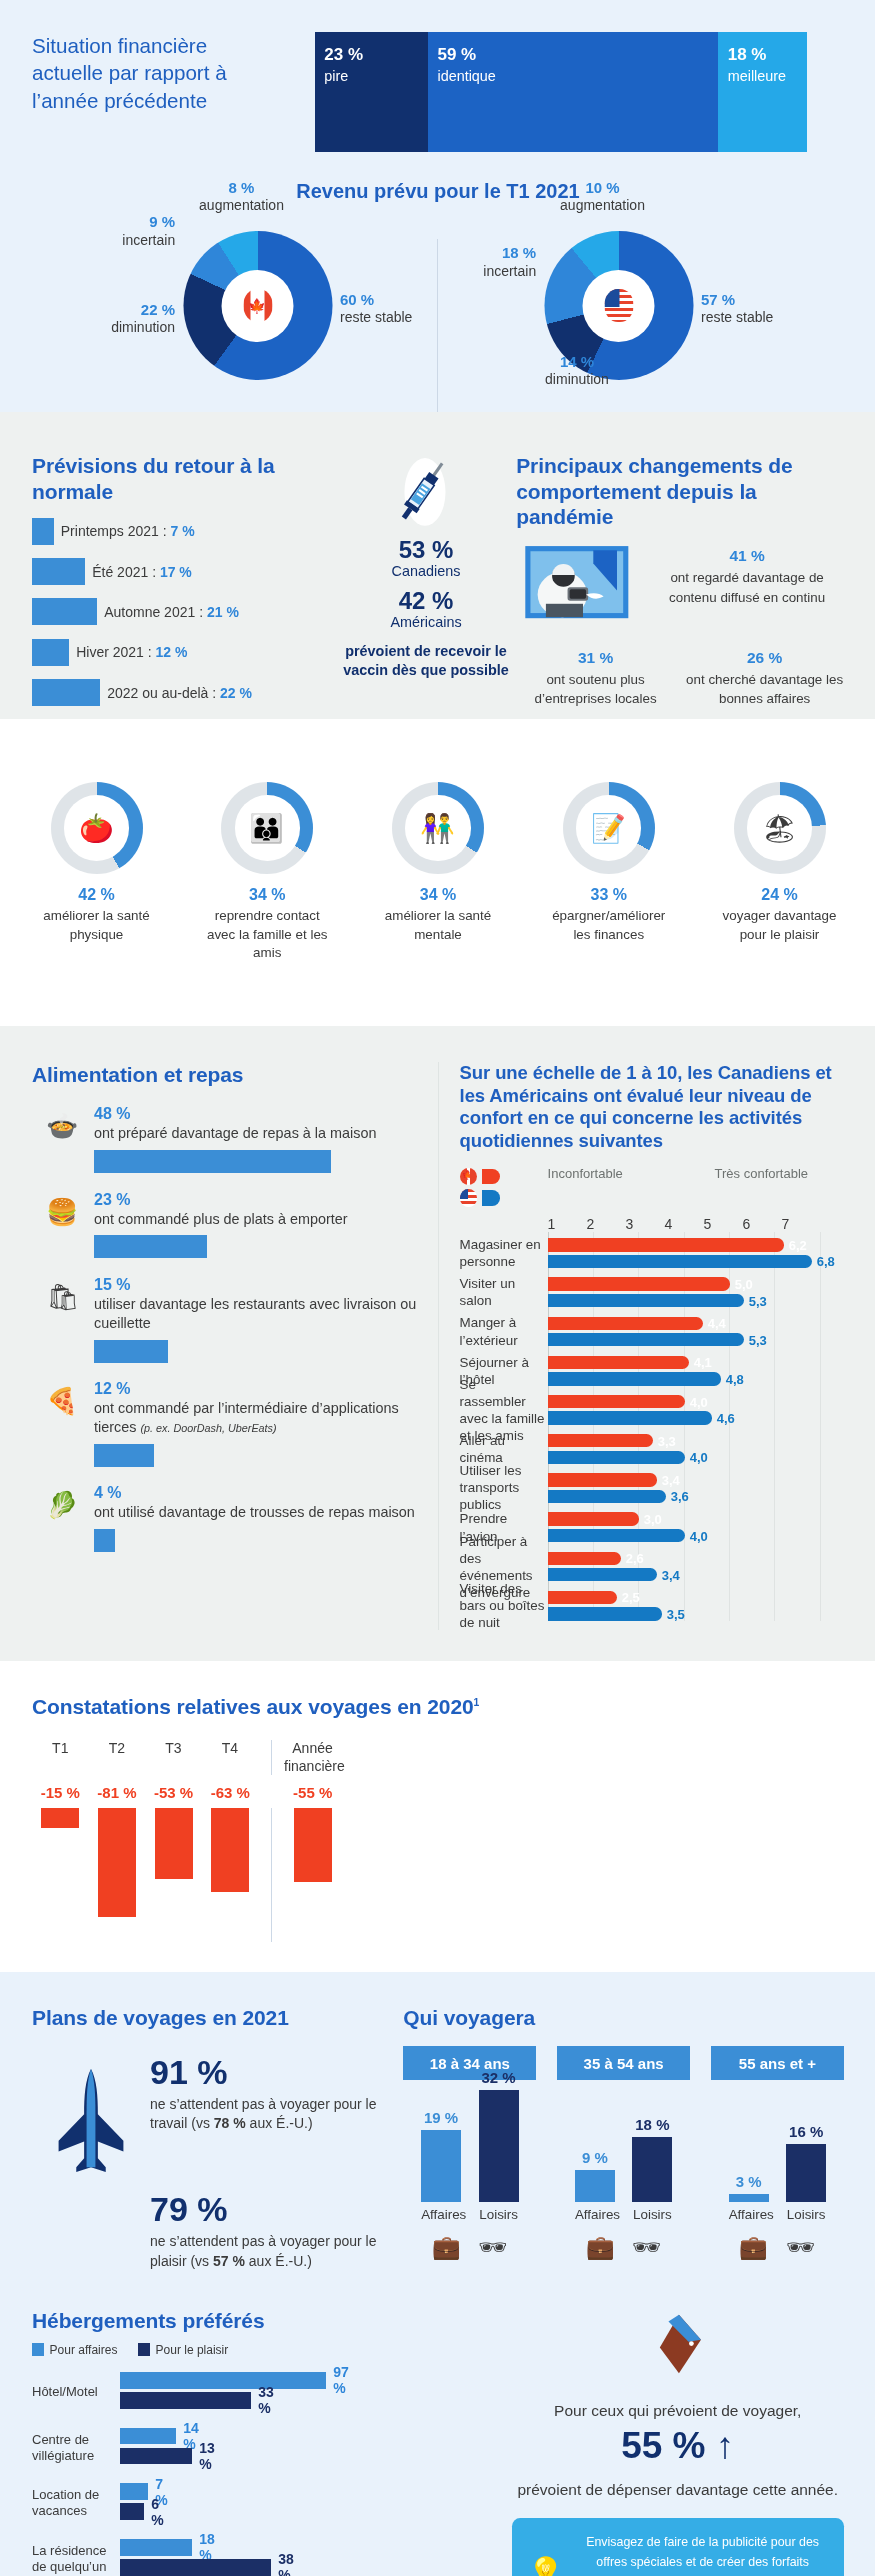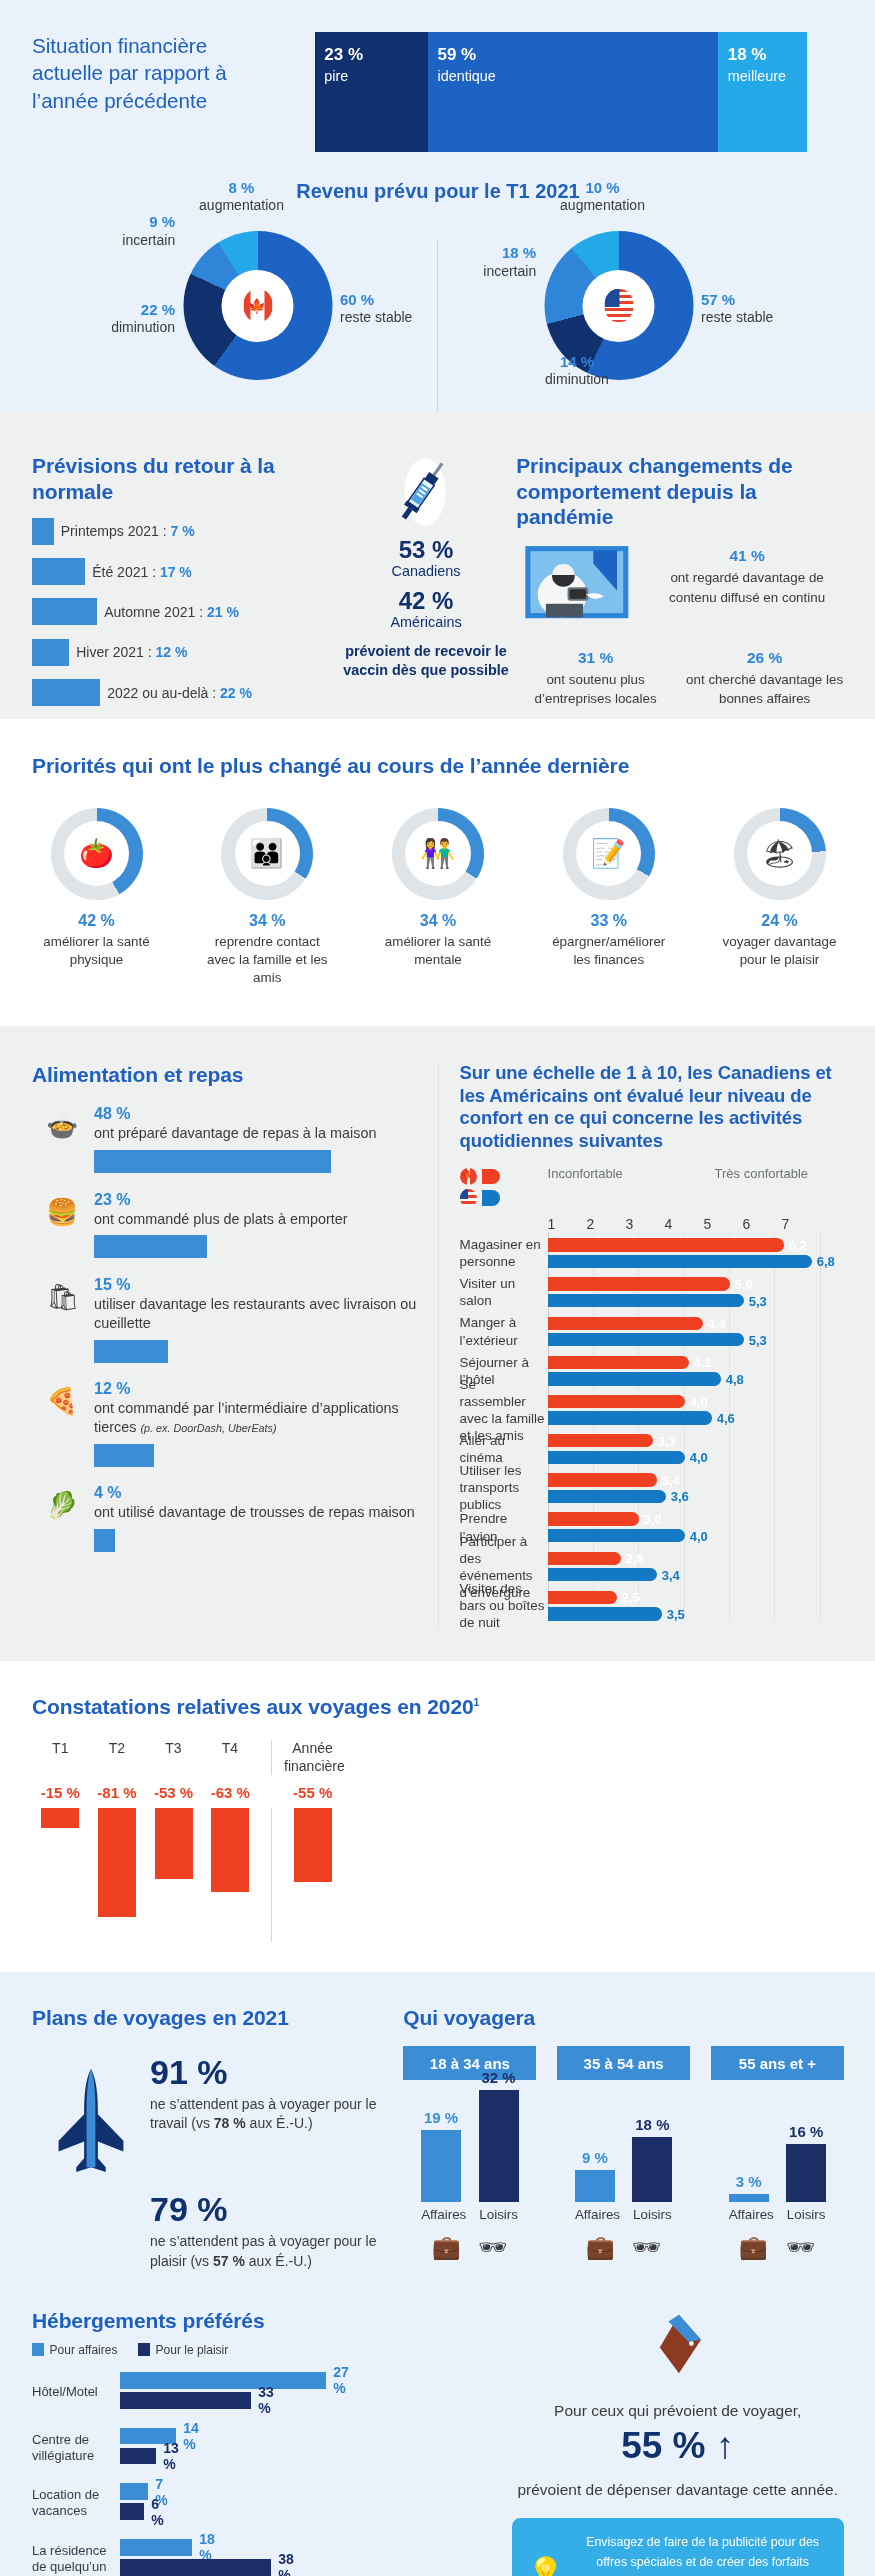--- a/index.html
+++ b/index.html
@@ -362,21 +362,20 @@
           <div>
             <div class="bh-n">26 %</div>
             <div class="bh-t">ont cherché davantage les bonnes affaires</div>
           </div>
         </div>
       </div>
     </div>
   </section>
 
   <section class="sec bg-white s3">
-    <h2 class="sec-title">Priorités qui ont le plus changé au cours de l’année dernière</h2>
     <div class="prio-row">
       <div class="prio">
         <div class="ring" style="background:conic-gradient(#3b8ed6 0 151.2deg,#dfe4e8 151.2deg 360deg)">
           <div class="ring-hole">🍅</div>
         </div>
         <div class="prio-n">42 %</div>
         <div class="prio-t">améliorer la santé physique</div>
       </div>
       <div class="prio">
         <div class="ring" style="background:conic-gradient(#3b8ed6 0 122.4deg,#dfe4e8 122.4deg 360deg)">
@@ -731,34 +730,34 @@
       <h2 class="sec-title">Hébergements préférés</h2>
       <div class="acc-legend">
         <span><i style="background:#3b8ed6"></i><span>Pour affaires</span></span>
         <span><i style="background:#1b2f66"></i><span>Pour le plaisir</span></span>
       </div>
 
       <div class="acc-row">
         <div class="acc-lab">Hôtel/Motel</div>
         <div class="acc-bars">
           <div class="acc-bar ab-aff" style="width:206px">
-              <span>27 %</span>
+              <span>97 %</span>
             </div>
           <div class="acc-bar ab-loi" style="width:131px">
               <span>33 %</span>
             </div>
         </div>
       </div>
       <div class="acc-row">
         <div class="acc-lab">Centre de villégiature</div>
         <div class="acc-bars">
           <div class="acc-bar ab-aff" style="width:56px">
               <span>14 %</span>
             </div>
-          <div class="acc-bar ab-loi" style="width:36px">
+          <div class="acc-bar ab-loi" style="width:72px">
               <span>13 %</span>
             </div>
         </div>
       </div>
       <div class="acc-row">
         <div class="acc-lab">Location de vacances</div>
         <div class="acc-bars">
           <div class="acc-bar ab-aff" style="width:28px">
               <span>7 %</span>
             </div>

